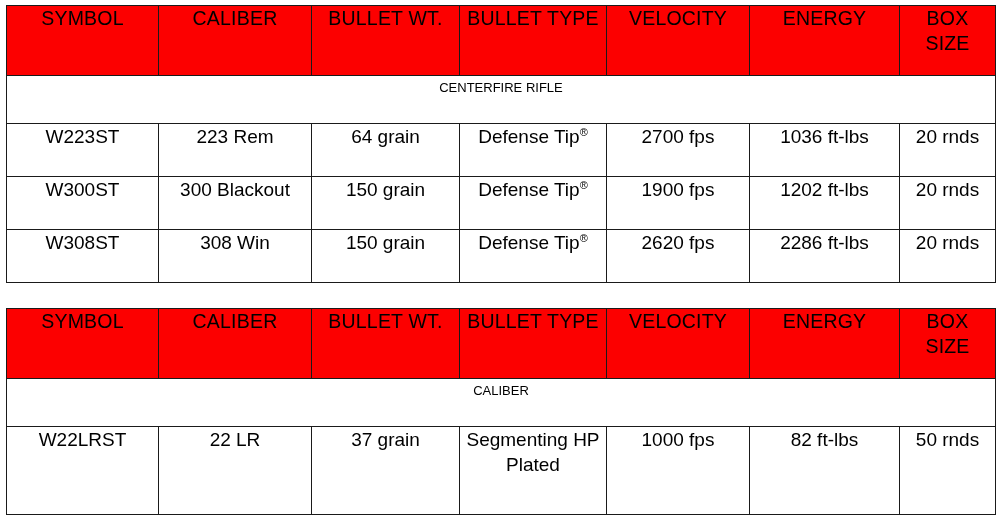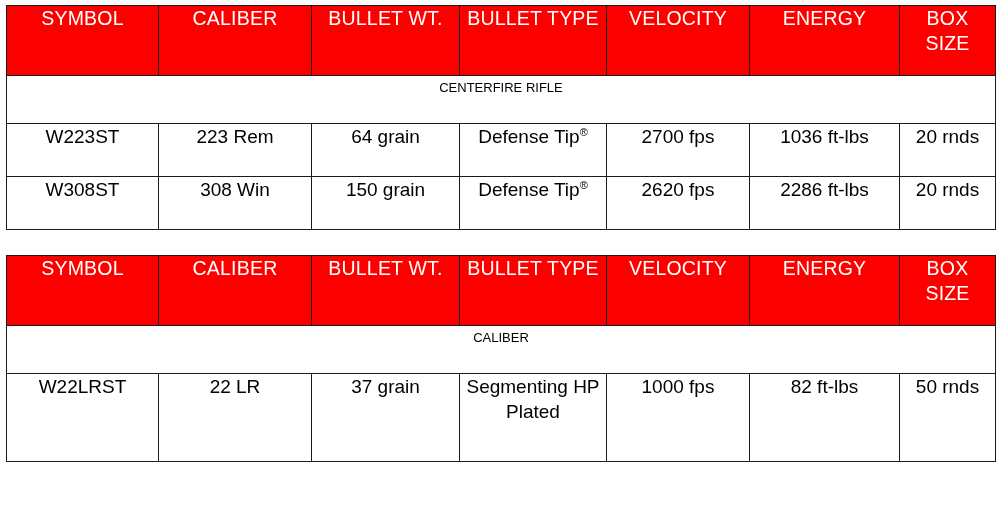--- a/index.html
+++ b/index.html
@@ -40,21 +40,21 @@
   col.c1 { width: 153px; }
   col.c2 { width: 148px; }
   col.c3 { width: 147px; }
   col.c4 { width: 143px; }
   col.c5 { width: 150px; }
   col.c6 { width: 96px; }
 
   
   .hdr-row th {
     background: #fc0000;
-    color: #ffffff;
+    color: #000000;
     font-size: 19.5px;
     font-weight: bold;
     letter-spacing: 0.2px;
     height: 70px;
     padding-top: 16px;
     line-height: 25px;
     box-sizing: border-box;
   }
   .hdr-row th.wrap-2 {
     white-space: normal;
@@ -127,20 +127,29 @@
       <tr class="data-row">
         <td>W223ST</td>
         <td>223 Rem</td>
         <td>64 grain</td>
         <td><span>Defense Tip</span><sup class="reg">®</sup></td>
         <td>2700 fps</td>
         <td>1036 ft-lbs</td>
         <td>20 rnds</td>
       </tr>
 
+      <tr class="data-row">
+        <td>W300ST</td>
+        <td>300 Blackout</td>
+        <td>150 grain</td>
+        <td><span>Defense Tip</span><sup class="reg">®</sup></td>
+        <td>1900 fps</td>
+        <td>1202 ft-lbs</td>
+        <td>20 rnds</td>
+      </tr>
 
       <tr class="data-row">
         <td>W308ST</td>
         <td>308 Win</td>
         <td>150 grain</td>
         <td><span>Defense Tip</span><sup class="reg">®</sup></td>
         <td>2620 fps</td>
         <td>2286 ft-lbs</td>
         <td>20 rnds</td>
       </tr>

